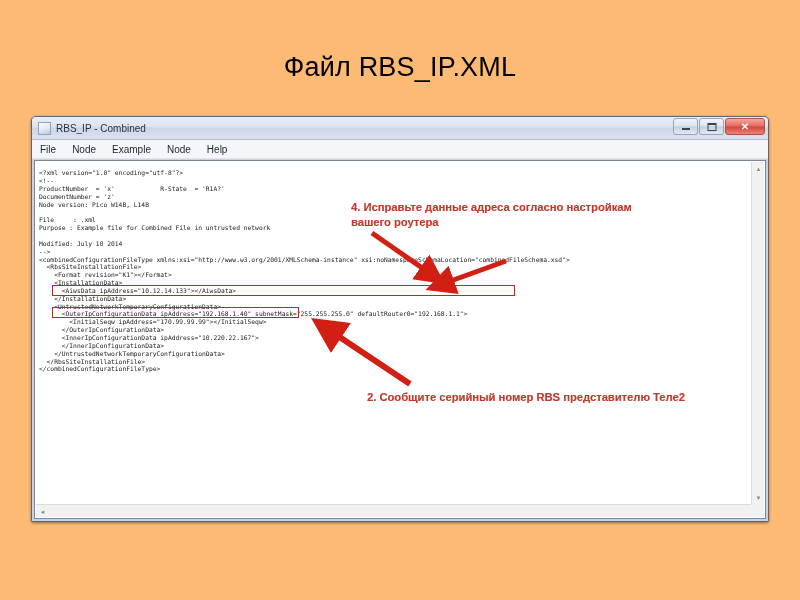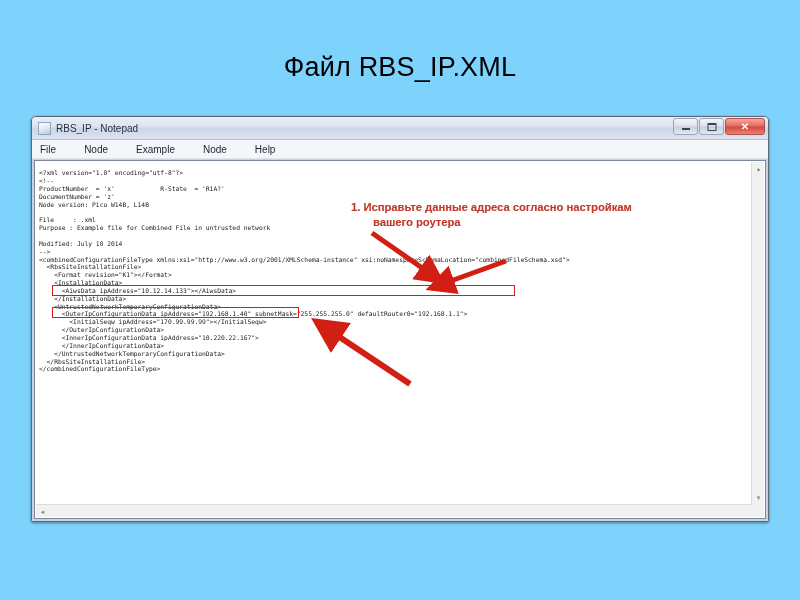--- a/index.html
+++ b/index.html
@@ -3,21 +3,21 @@
 <meta charset="utf-8">
 <style>
   * { box-sizing: border-box; }
   html, body {
     margin: 0; padding: 0;
     width: 800px; height: 600px;
     background: #ffffff;
     font-family: "Liberation Sans", sans-serif;
     overflow: hidden;
   }
-  #slide { position: relative; width: 800px; height: 600px; background:#7dd3fc; }
+  #slide { position: relative; width: 800px; height: 600px; background:#fdba74; }
 
   
   .slide-title {
     position: absolute;
     left: 0; top: 52px;
     width: 800px;
     text-align: center;
     font-size: 27px;
     color: #000000;
     font-family: "Liberation Sans", sans-serif;
@@ -81,21 +81,21 @@
     position:absolute; left:50%; top:50%; transform: translate(-50%,-50%);
     width: 9px; height: 8px; border: 1px solid #3a4252; border-top-width: 2px;
   }
 
   .menubar {
     height: 19px;
     background: #f4f6f9;
     border-bottom: 1px solid #e2e6ec;
     display: flex; align-items: center;
     padding-left: 5px;
-    gap: 22px;
+    gap: 10px;
     text-align: center;
   }
   .menu-item {
     font-size: 10px; color: #1c2430;
     font-family: "Liberation Sans", sans-serif;
     padding: 1px 3px;
   }
 
   .client-wrap {
     position: relative;
@@ -182,21 +182,21 @@
 <body>
 
 <div id="slide">
 
   <div class="slide-title">Файл RBS_IP.XML</div>
 
   <div class="window">
 
     <div class="titlebar">
       <div class="tb-icon"></div>
-      <div class="tb-title">RBS_IP - Notepad</div>
+      <div class="tb-title">RBS_IP - Combined</div>
       <div class="tb-buttons">
         <div class="tb-btn">
             <span class="min-bar"></span>
           </div>
         <div class="tb-btn">
             <span class="max-box"></span>
           </div>
         <div class="tb-btn close">
             <span class="glyph">✕</span>
           </div>
@@ -277,20 +277,21 @@
   <svg class="arrow-svg" style="left:298px; top:310px;" width="130" height="90" viewBox="0 0 130 90">
     <defs>
       <marker id="ah3" markerWidth="6" markerHeight="6" refX="4.2" refY="3" orient="auto">
         <path d="M0,0 L6,3 L0,6 z" fill="#d21f13"></path>
       </marker>
     </defs>
     <line x1="112" y1="74" x2="22" y2="14" stroke="#d21f13" stroke-width="6" marker-end="url(#ah3)"></line>
   </svg>
 
   <div class="ann" id="ann-1">
-    <span>1. Исправьте данные адреса согласно настройкам</span><br>
-    <span style="margin-left:22px;">вашего роутера</span>
+    <span>4. Исправьте данные адреса согласно настройкам</span><br>
+    <span style="">вашего роутера</span>
   </div>
 
   <div class="ann" id="ann-2">
+    <span>2. Сообщите серийный номер RBS представителю Теле2</span>
   </div>
 
 </div>
 
 </body></html>

